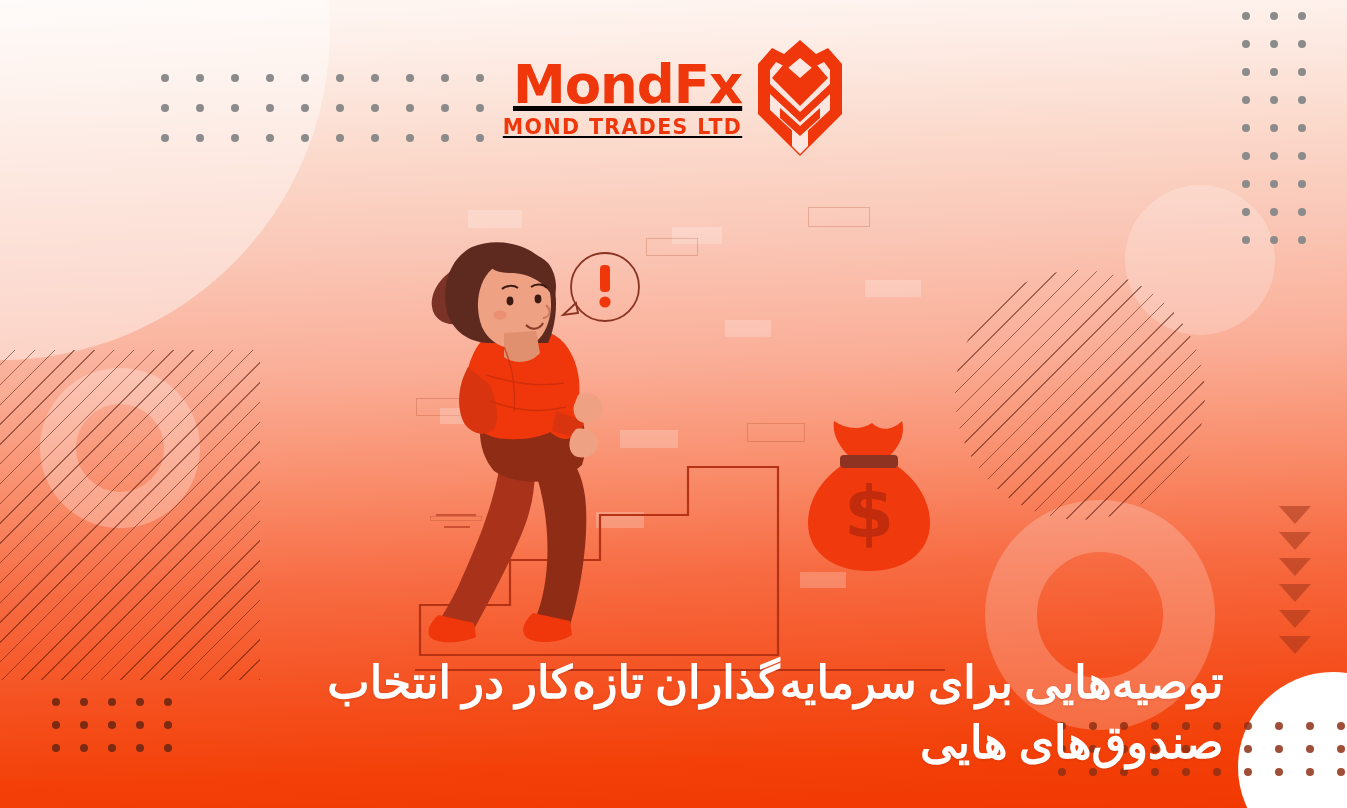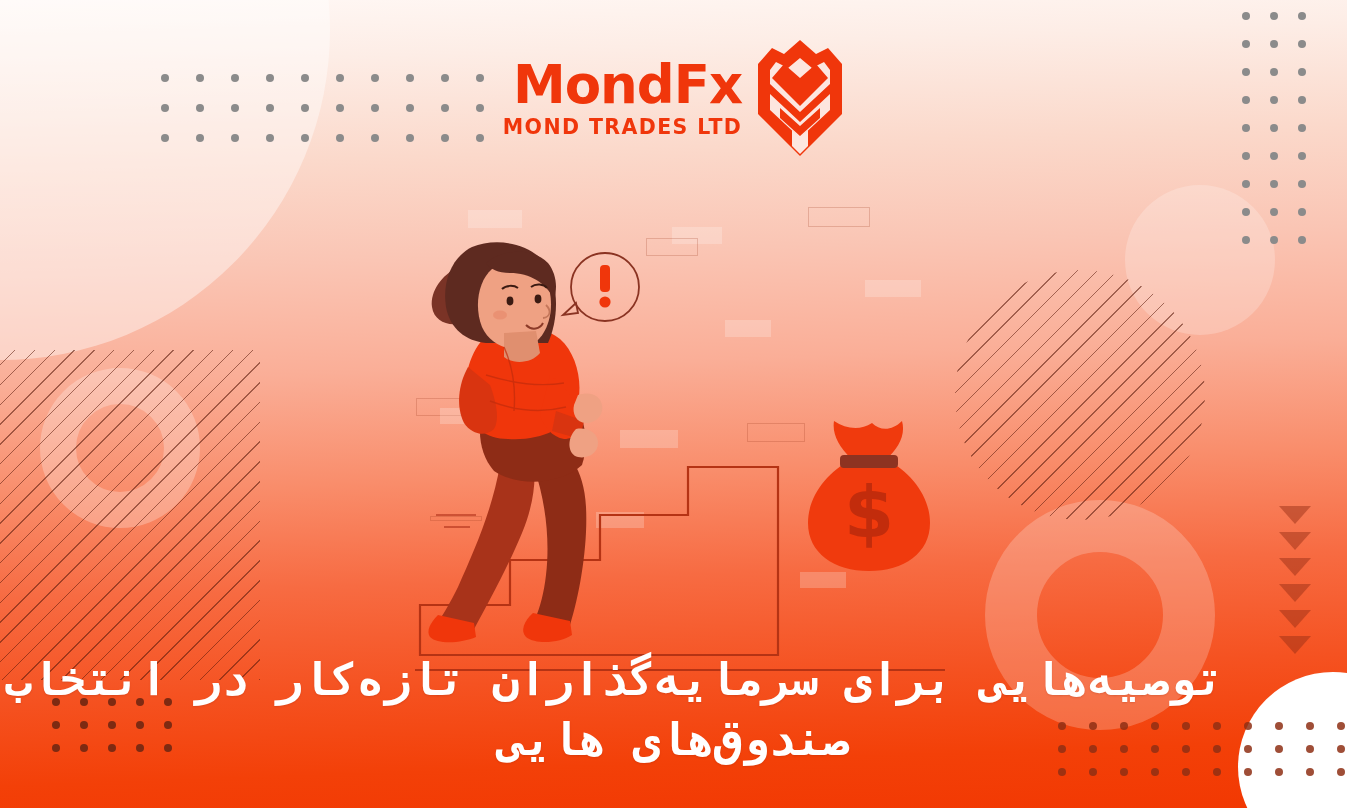--- a/index.html
+++ b/index.html
@@ -101,21 +101,21 @@
   }
 
   
   .brick{position:absolute;}
   .brick.fill{background:rgba(255,255,255,0.22);}
   .brick.line{border:1px solid rgba(150,50,25,0.22);box-sizing:border-box;}
 
   
   .logo{
     position:absolute;left:0;right:0;top:38px;
-    display:flex;justify-content:center;align-items:center;gap:14px;
+    display:flex;justify-content:center;align-items:center;gap:14px;text-decoration:underline;
   }
   .logo-mark{width:88px;height:120px;display:block;}
   .logo-text{display:flex;flex-direction:column;line-height:1;}
   .logo-name{
     font-family:"DejaVu Sans","Liberation Sans",sans-serif;
     font-size:53px;font-weight:bold;color:#F0360B;letter-spacing:-1px;
   }
   .logo-sub{
     font-family:"DejaVu Sans","Liberation Sans",sans-serif;
     font-size:20.5px;font-weight:bold;color:#F0360B;letter-spacing:1.4px;
@@ -123,22 +123,22 @@
   }
 
   
   .illus{position:absolute;left:400px;top:215px;width:600px;height:460px;}
   .illus svg{display:block;width:100%;height:100%;overflow:visible;}
 
   
   .headline{
     position:absolute;left:50%;transform:translateX(-50%);
     top:624px;width:1100px;
-    text-align:center;color:#ffffff;
-    font-family:Liberation Mono, monospace;
+    text-align:right;color:#ffffff;
+    font-family:Liberation Serif, serif;
     font-weight:bold;font-size:45px;line-height:1.32;
     direction:rtl;
     text-shadow:0 1px 2px rgba(130,30,5,0.18);
   }
   .headline .ln{display:block;white-space:nowrap;}
 </style>
 </head>
 <body>
 
 <div class="banner">

